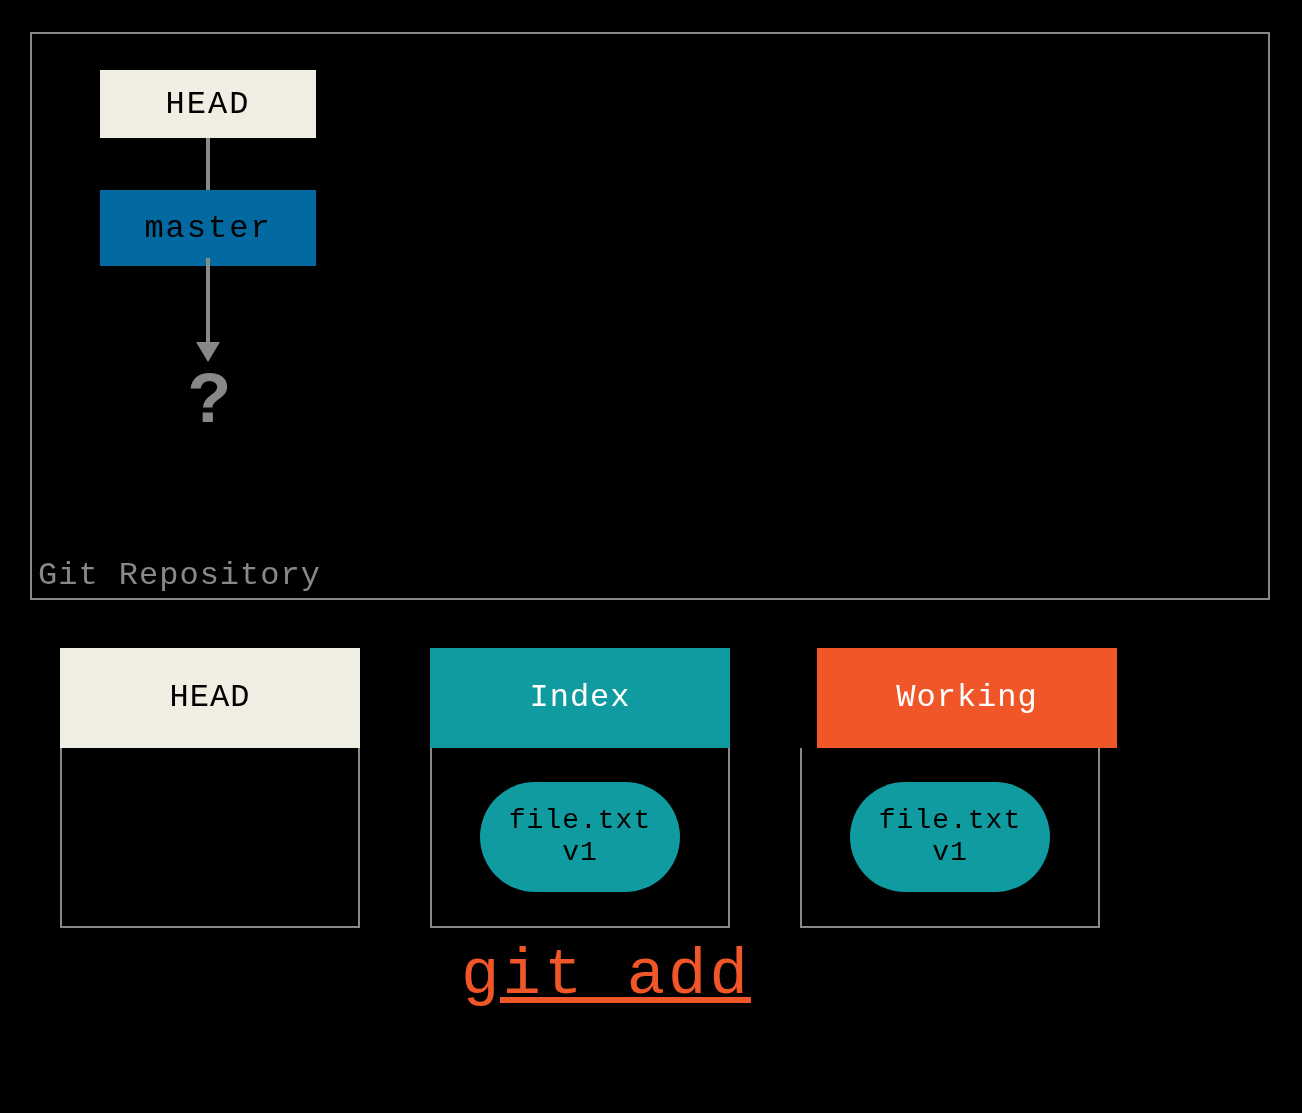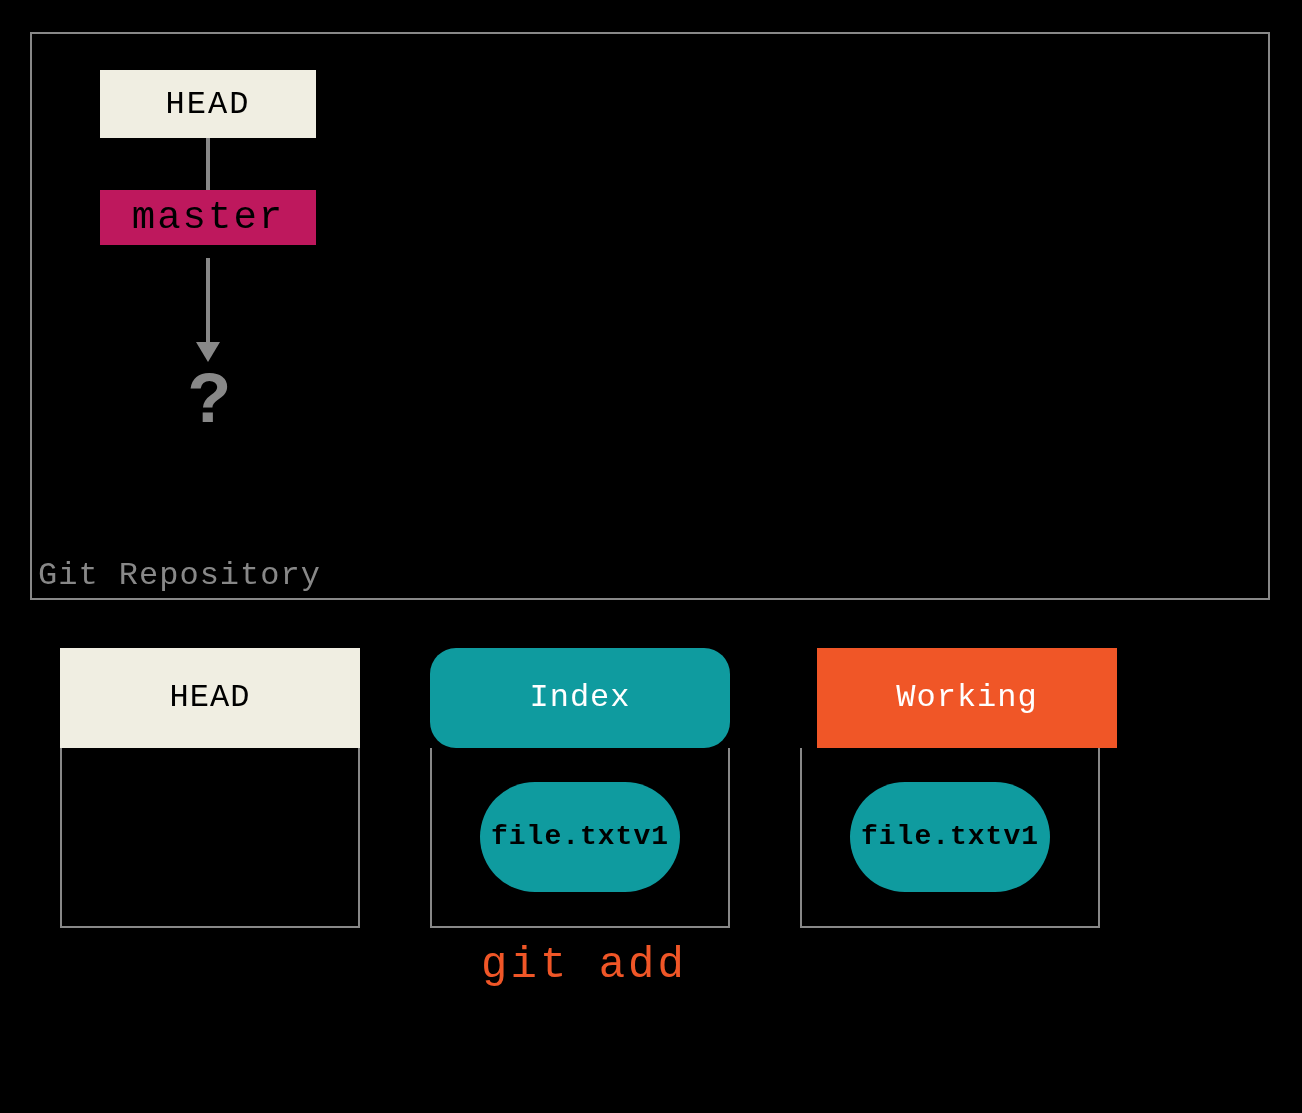--- a/index.html
+++ b/index.html
@@ -41,27 +41,27 @@
     align-items: center;
     justify-content: center;
     font-size: 32px;
     letter-spacing: 2px;
   }
   .master-box {
     position: absolute;
     left: 68px;
     top: 156px;
     width: 216px;
-    height: 55px;
-    background: #be185d;
+    height: 76px;
+    background: #0369a1;
     color: #000;
     display: flex;
     align-items: center;
     justify-content: center;
-    font-size: 39px;
+    font-size: 32px;
     letter-spacing: 2px;
   }
   .arrow {
     position: absolute;
     width: 4px;
     background: #888;
   }
   .arrow1 { left: 174px; top: 104px; height: 52px; }
   .arrow2 { left: 174px; top: 224px; height: 86px; }
   .arrow-head {
@@ -86,21 +86,21 @@
     height: 100px;
     display: flex;
     align-items: center;
     justify-content: center;
     font-size: 32px;
     letter-spacing: 1px;
     text-align: center;
     line-height: 1.2;
   }
   .head2 { left: 60px; top: 648px; background: #f0eee2; color: #000; }
-  .index { left: 430px; top: 648px; background: #0f9b9f; color: #fff; border-radius: 26px; }
+  .index { left: 430px; top: 648px; background: #0f9b9f; color: #fff; }
   .wd    { left: 800px; top: 648px; background: #f05627; color: #fff; margin-left: 17px; }
   .col-body {
     position: absolute;
     width: 300px;
     height: 180px;
     border: 2px solid #888;
     border-top: none;
     display: flex;
     align-items: center;
     justify-content: center;
@@ -108,37 +108,37 @@
   .body-head  { left: 60px;  top: 748px; }
   .body-index { left: 430px; top: 748px; }
   .body-wd    { left: 800px; top: 748px; }
   .file-pill {
     width: 200px;
     height: 110px;
     background: #0f9b9f;
     border-radius: 55px;
     color: #000;
     display: flex;
-    flex-direction: row;
+    flex-direction: column;
     align-items: center;
     justify-content: center;
     font-size: 28px;
     line-height: 1.15;
     letter-spacing: 1px;
-    font-weight: bold;
   }
   .command {
     position: absolute;
-    left: 434px;
+    left: 456px;
     top: 940px;
     width: 300px;
     text-align: center;
     color: #f05627;
-    font-size: 44px;
+    font-size: 64px;
     letter-spacing: 3px;
+    text-decoration: underline;
   }
 </style>
 </head>
 <body>
 
 <div class="repo-box">
   <div class="head-box">
     <span>HEAD</span>
   </div>
   <div class="arrow arrow1"></div>

